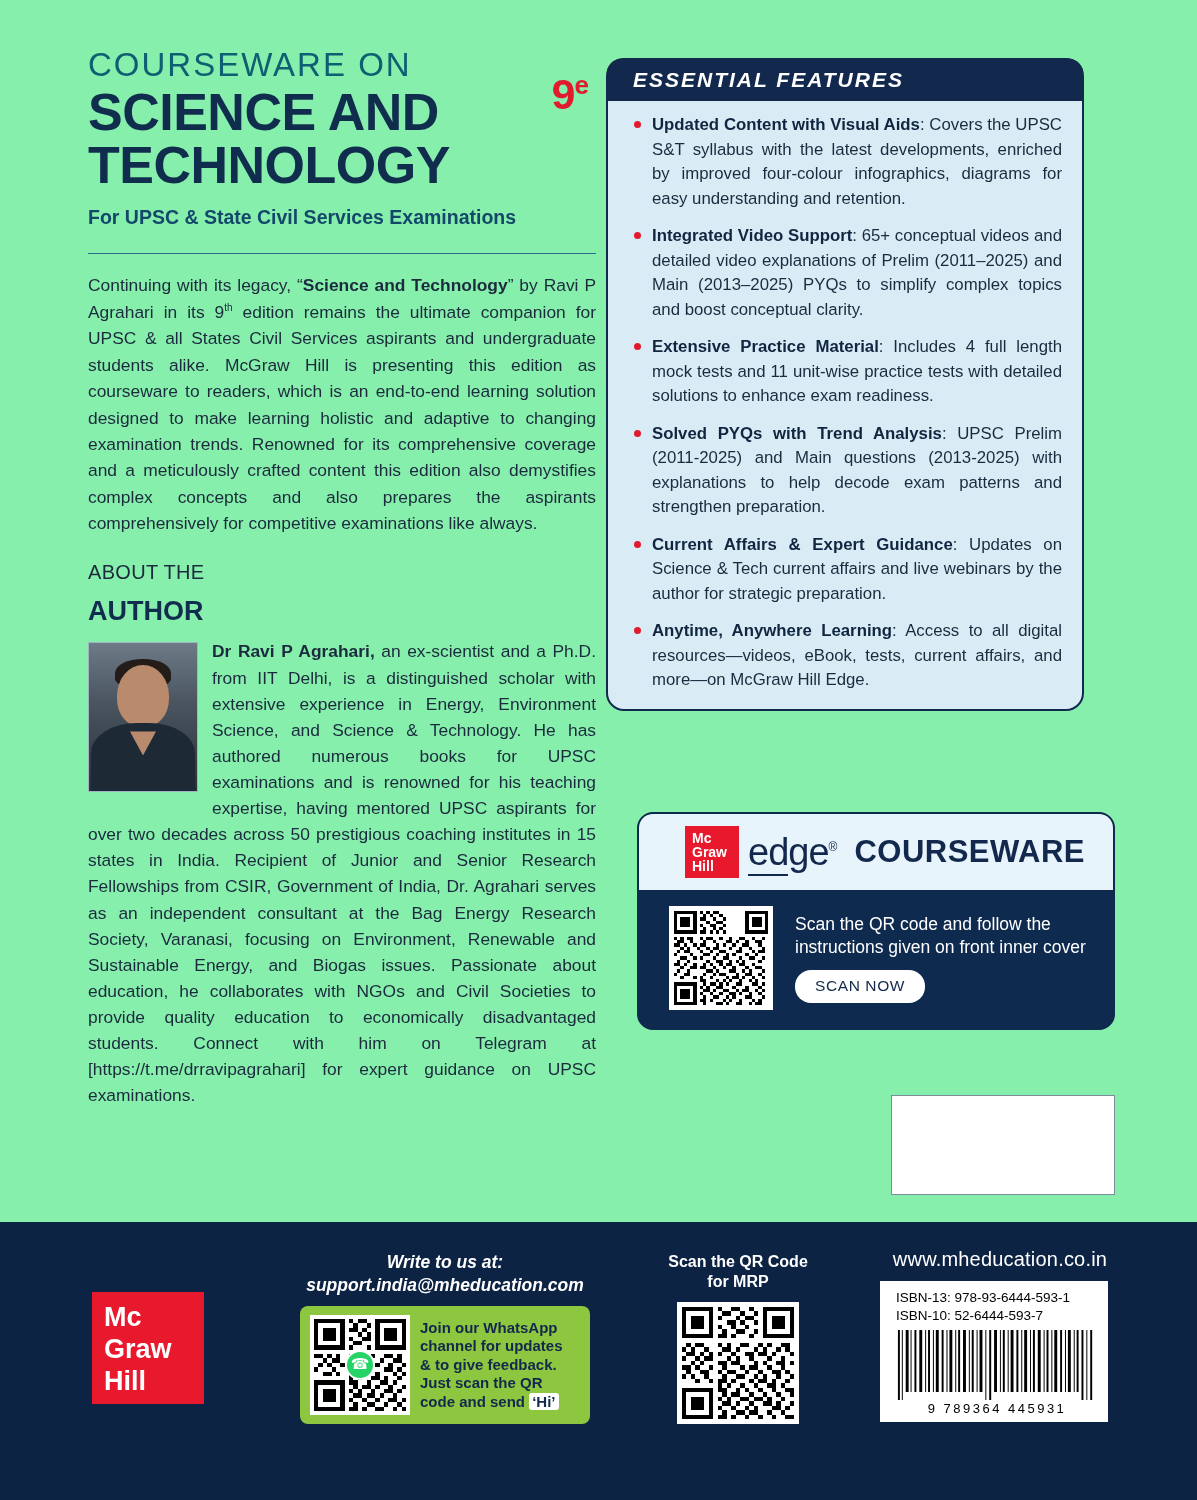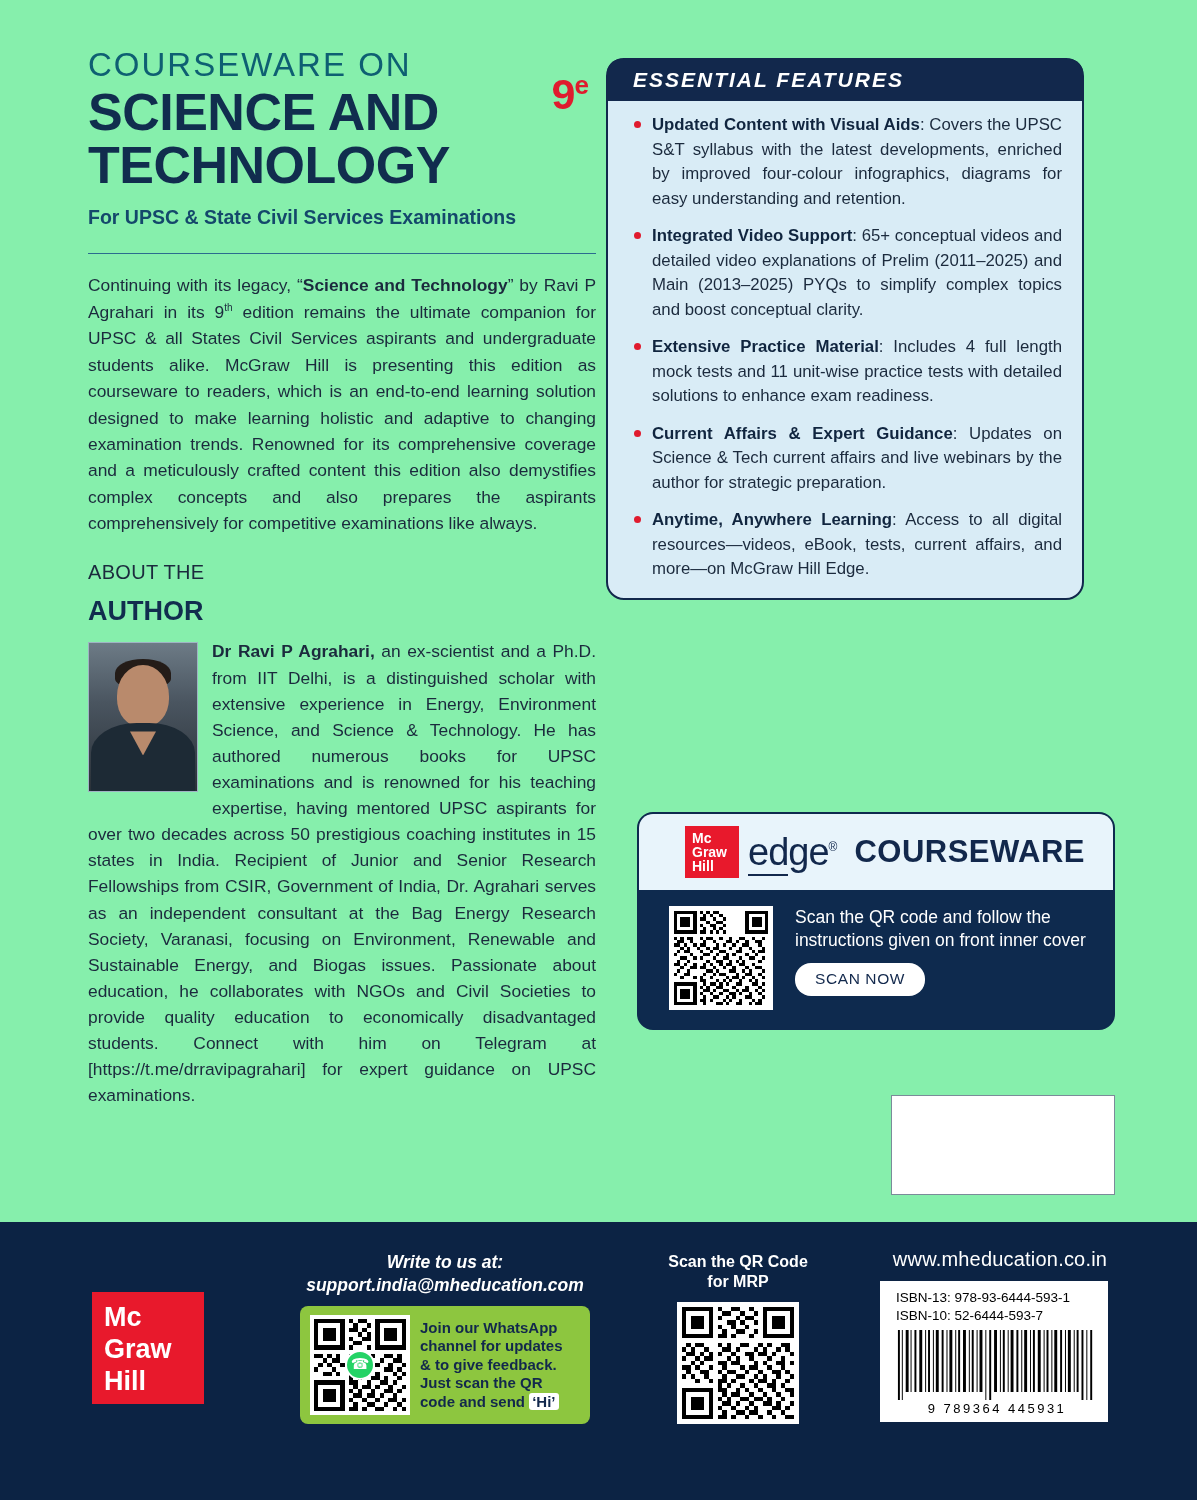--- a/index.html
+++ b/index.html
@@ -260,21 +260,21 @@
   }
   .edge-courseware {
     font-size: 31px;
     font-weight: 700;
     color: #12284c;
     margin-left: 18px;
     letter-spacing: 0.5px;
   }
   .edge-bottom {
     display: flex;
-    align-items: flex-start;
+    align-items: center;
     padding: 16px 18px 18px 30px;
   }
   .qr {
     width: 104px;
     height: 104px;
     background: #ffffff;
     padding: 5px;
     box-sizing: border-box;
   }
   .qr svg { display: block; }
@@ -495,20 +495,24 @@
         <span class="bullet"></span>
         <b>Updated Content with Visual Aids</b><span>: Covers the UPSC S&amp;T syllabus with the latest developments, enriched by improved four-colour infographics, diagrams for easy understanding and retention.</span>
       </li>
       <li>
         <span class="bullet"></span>
         <b>Integrated Video Support</b><span>: 65+ conceptual videos and detailed video explanations of Prelim (2011–2025) and Main (2013–2025) PYQs to simplify complex topics and boost conceptual clarity.</span>
       </li>
       <li>
         <span class="bullet"></span>
         <b>Extensive Practice Material</b><span>: Includes 4 full length mock tests and 11 unit-wise practice tests with detailed solutions to enhance exam readiness.</span>
+      </li>
+      <li>
+        <span class="bullet"></span>
+        <b>Solved PYQs with Trend Analysis</b><span>: UPSC Prelim (2011-2025) and Main questions (2013-2025) with explanations to help decode exam patterns and strengthen preparation.</span>
       </li>
       <li>
         <span class="bullet"></span>
         <b>Current Affairs &amp; Expert Guidance</b><span>: Updates on Science &amp; Tech current affairs and live webinars by the author for strategic preparation.</span>
       </li>
       <li>
         <span class="bullet"></span>
         <b>Anytime, Anywhere Learning</b><span>: Access to all digital resources—videos, eBook, tests, current affairs, and more—on McGraw Hill Edge.</span>
       </li>
     </ul>

